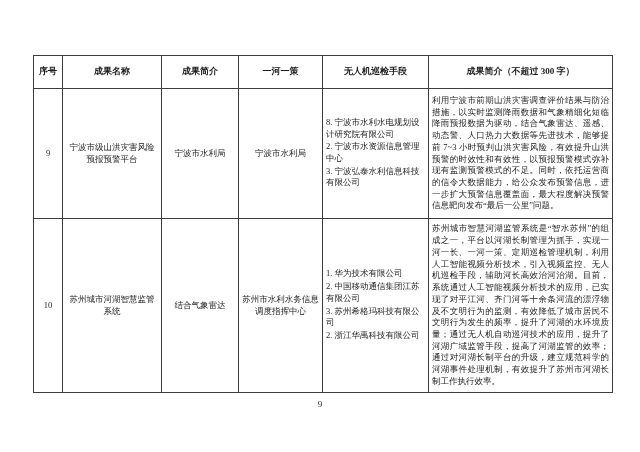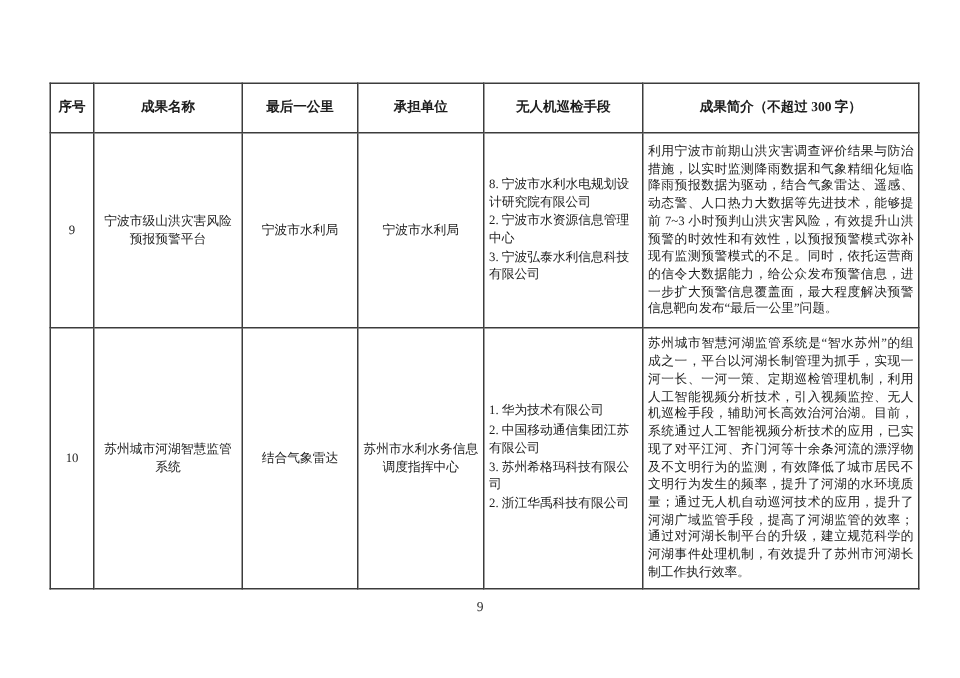--- a/index.html
+++ b/index.html
@@ -75,22 +75,22 @@
       <col style="width:99px">
       <col style="width:77px">
       <col style="width:84px">
       <col style="width:106px">
       <col style="width:184px">
     </colgroup>
     <thead>
       <tr>
         <th>序号</th>
         <th>成果名称</th>
-        <th>最后一公里</th>
-        <th>承担单位</th>
+        <th>成果简介</th>
+        <th>一河一策</th>
         <th>无人机巡检手段</th>
         <th>成果简介（不超过 300 字）</th>
       </tr>
     </thead>
     <tbody>
       <tr class="row-a">
         <td class="c-center">9</td>
         <td class="c-center">宁波市级山洪灾害风险预报预警平台</td>
         <td class="c-center">宁波市水利局</td>
         <td class="c-center">宁波市水利局</td>

